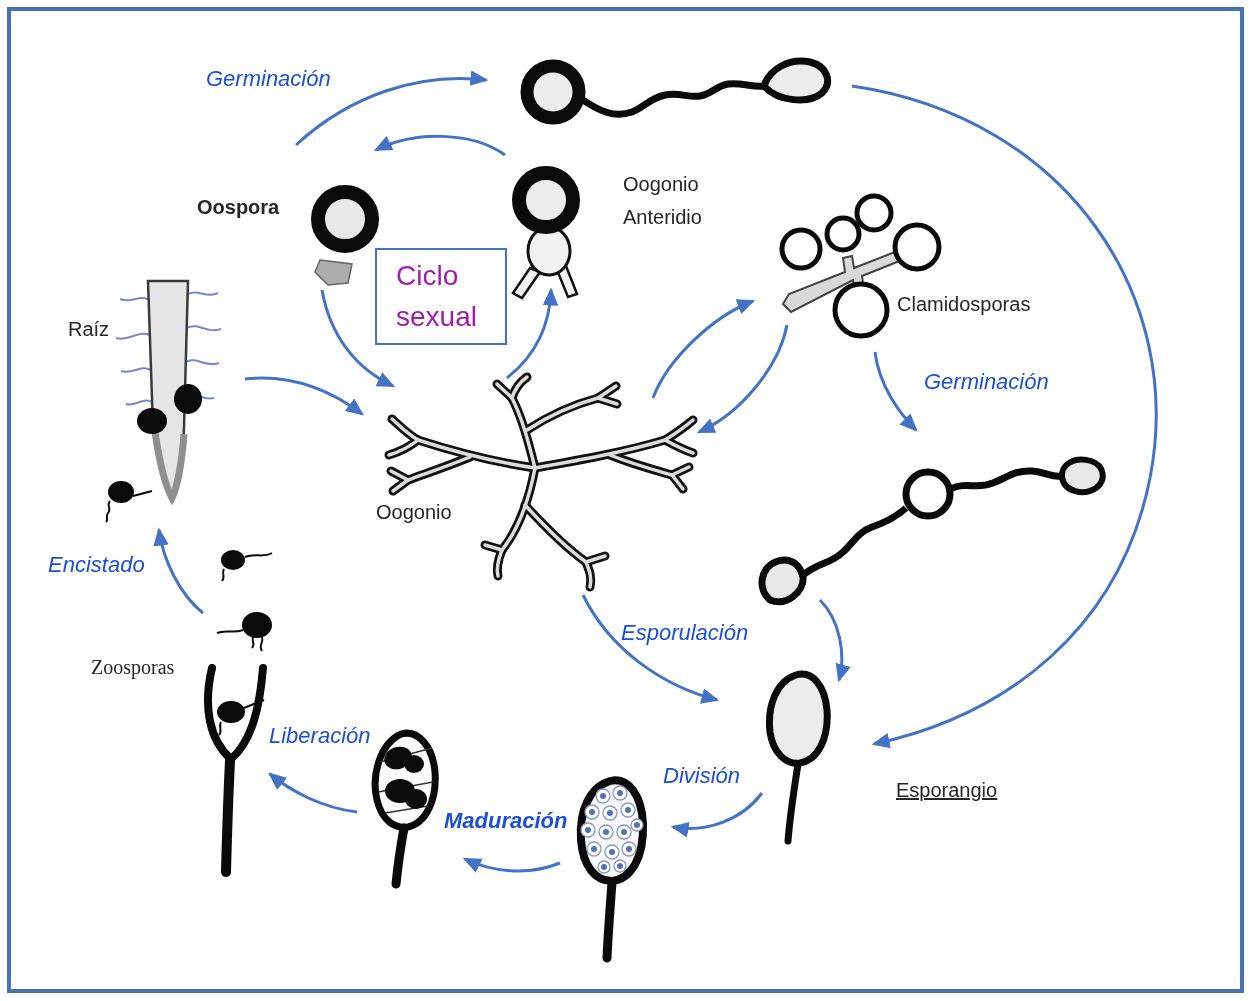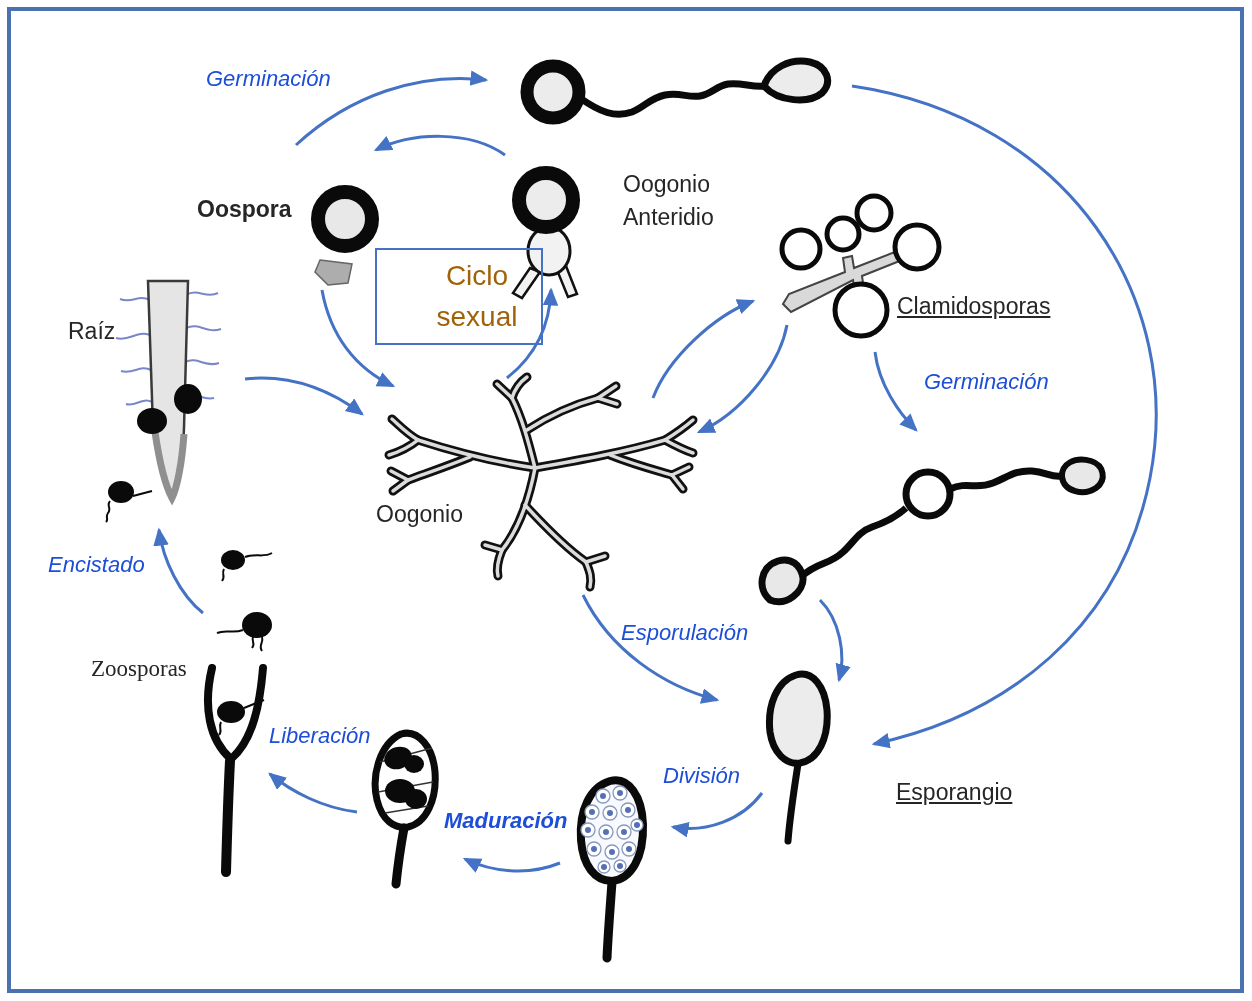--- a/index.html
+++ b/index.html
@@ -5,26 +5,26 @@
   html,body{margin:0;padding:0;background:#ffffff;}
   #stage{
     position:relative;width:1252px;height:1001px;background:#ffffff;
     font-family:"Liberation Sans",sans-serif;overflow:hidden;
   }
   #frame{
     position:absolute;left:7px;top:7px;right:8px;bottom:8px;
     border:4px solid #4a72b0;pointer-events:none;
   }
   svg{position:absolute;left:0;top:0;}
-  .lbl{position:absolute;white-space:nowrap;color:#262626;font-size:23px;}
+  .lbl{position:absolute;white-space:nowrap;color:#262626;font-size:20px;}
   .blue{color:#1d4ed8;font-style:italic;font-size:22px;}
   .cyclebox{
-    position:absolute;border:2px solid #4472C4;color:#a16207;
-    display:flex;align-items:center;justify-content:center;text-align:center;
-    font-size:28px;line-height:1.45;background:transparent;padding-left:36px;
+    position:absolute;border:2px solid #4472C4;color:#a21caf;
+    display:flex;align-items:center;justify-content:center;text-align:left;
+    font-size:28px;line-height:1.45;background:transparent;
   }
   .twoline{line-height:33px;}
 </style>
 </head>
 <body>
 
 <div id="stage">
 
 <svg width="1252" height="1001" viewBox="0 0 1252 1001">
   <defs>
@@ -236,21 +236,21 @@
 
 <div class="lbl blue" style="left:206px;top:66px;">Germinación</div>
 <div class="lbl" style="left:197px;top:196px;font-weight:bold;">Oospora</div>
 <div class="lbl twoline" style="left:623px;top:168px;">
   <div>Oogonio</div>
   <div>Anteridio</div>
 </div>
 <div class="cyclebox" style="left:375px;top:248px;width:128px;height:93px;">
   <span style="display:inline-block;width:90px;white-space:normal;">Ciclo sexual</span>
 </div>
-<div class="lbl" style="left:897px;top:293px;text-decoration:underline;">Clamidosporas</div>
+<div class="lbl" style="left:897px;top:293px;">Clamidosporas</div>
 <div class="lbl blue" style="left:924px;top:369px;">Germinación</div>
 <div class="lbl" style="left:68px;top:318px;">Raíz</div>
 <div class="lbl" style="left:376px;top:501px;">Oogonio</div>
 <div class="lbl blue" style="left:48px;top:552px;">Encistado</div>
 <div class="lbl blue" style="left:621px;top:620px;">Esporulación</div>
 <div class="lbl" style="left:91px;top:656px;font-family:Liberation Serif, serif;">Zoosporas</div>
 <div class="lbl blue" style="left:269px;top:723px;">Liberación</div>
 <div class="lbl blue" style="left:444px;top:808px;font-weight:bold;">Maduración</div>
 <div class="lbl blue" style="left:663px;top:763px;">División</div>
 <div class="lbl" style="left:896px;top:779px;text-decoration:underline;">Esporangio</div>

